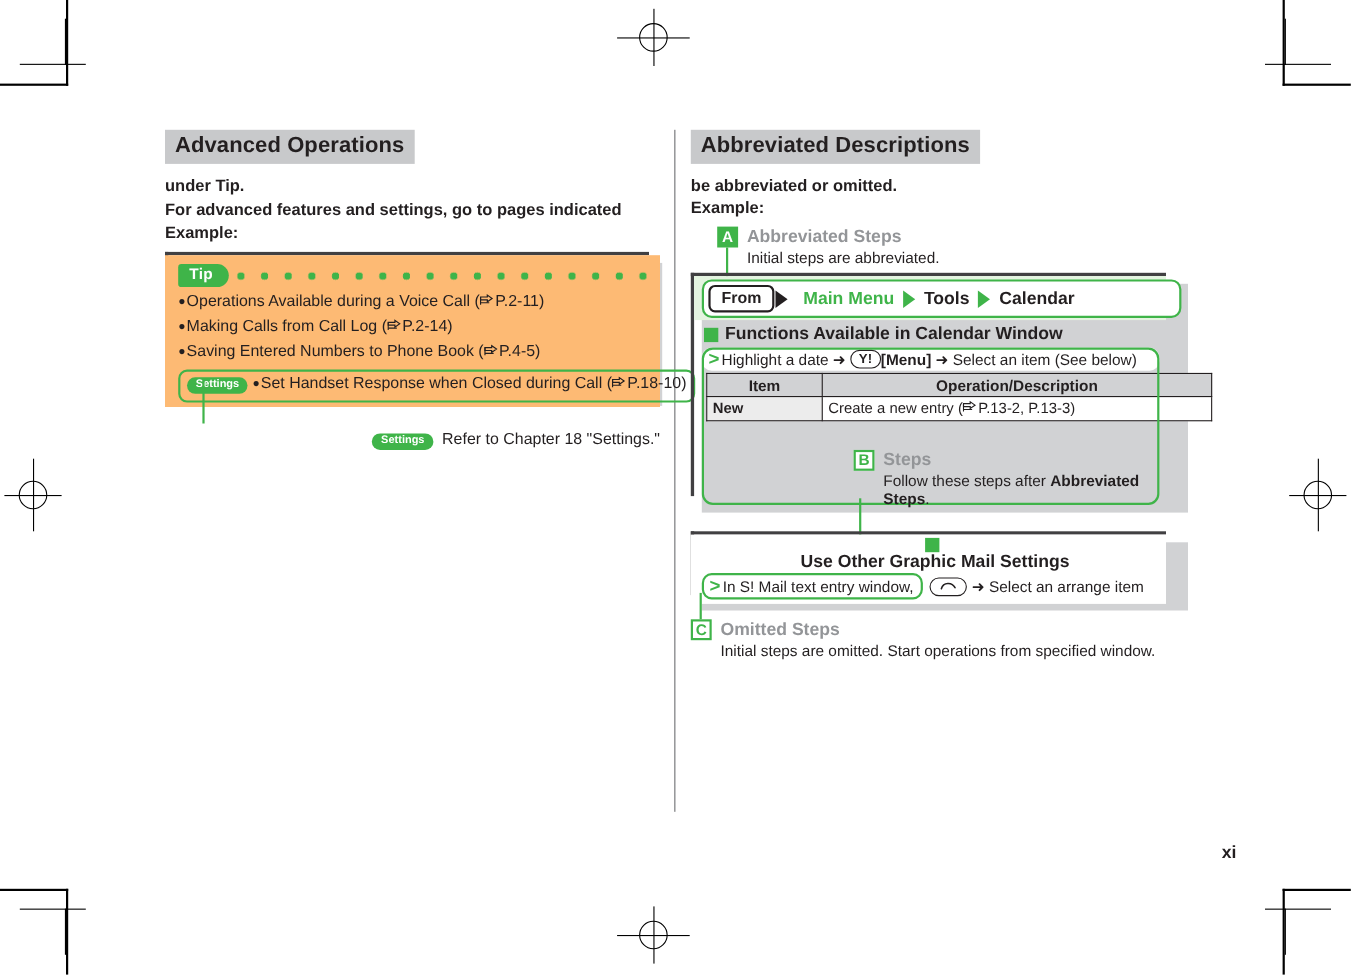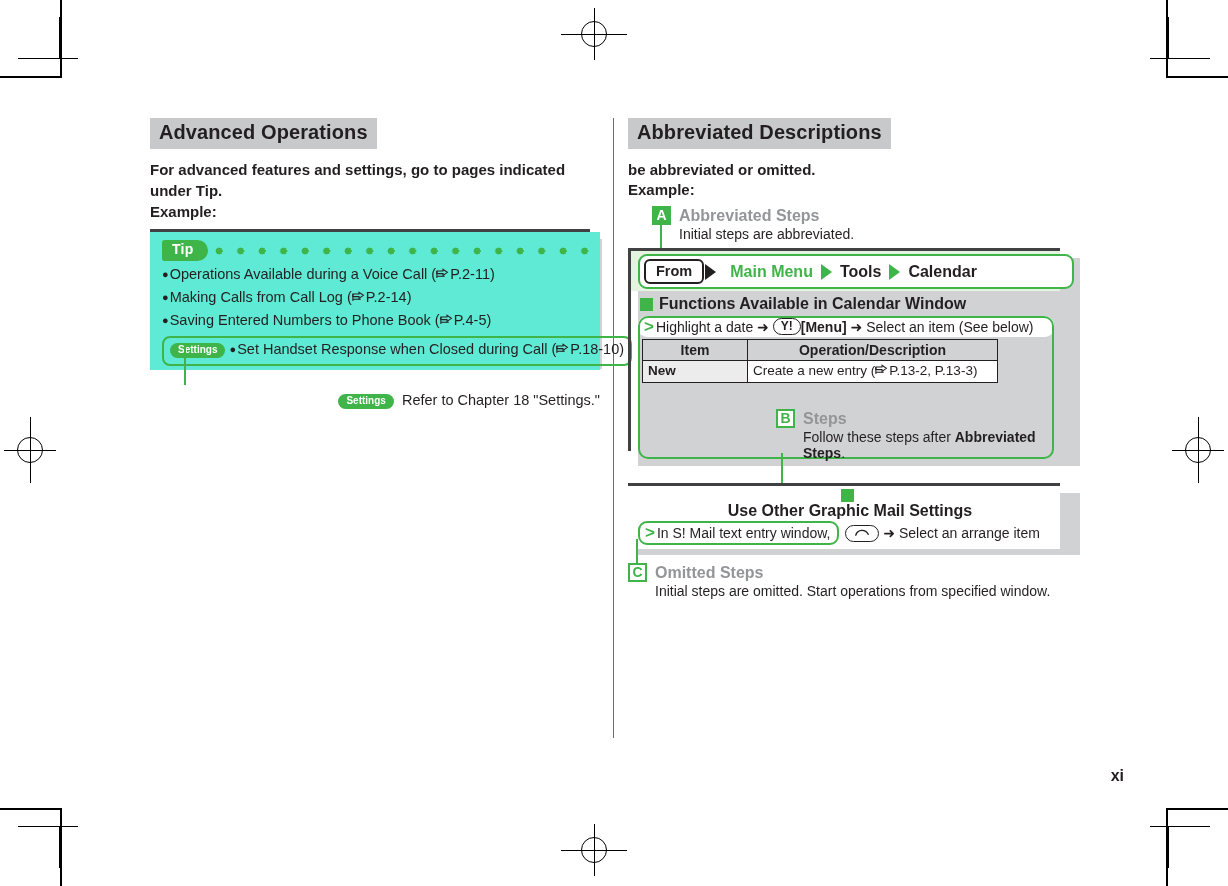--- a/index.html
+++ b/index.html
@@ -52,21 +52,21 @@
   .panel-wrap { position:relative; }
   .shadow {
     position:absolute; background:#d1d2d4;
   }
 
   
   .toprule { height:3px; background:#414042; }
   .leftrule { position:absolute; width:3px; background:#414042; }
 
   
-  .tipbox { position:relative; background:#5eead4; padding:8px 10px 4px 12px; }
+  .tipbox { position:relative; background:#fdba74; padding:8px 10px 4px 12px; }
   .tiprow { display:flex; align-items:center; height:22px; margin-bottom:2px; }
   .tip-pill {
     background:#3fb449; color:#fff; font-weight:bold; font-size:14px;
     border-radius:3px 11px 11px 3px; padding:1px 14px 2px 10px; line-height:1.25;
     letter-spacing:.3px;
   }
   .dots { flex:1; margin-left:7px; height:8px;
      background-image:radial-gradient(circle at 4px 4px, #3fb449 3.4px, rgba(0,0,0,0) 3.6px);
      background-size:21.5px 8px; background-repeat:repeat-x; }
   .tipline { font-size:14.5px; line-height:1.47; white-space:nowrap; }
@@ -190,22 +190,22 @@
       <div class="v"></div>
       <div class="c"></div>
   </div>
 
   <div class="divider"></div>
 
   <div class="col-left">
 
     <h2 class="section-title">Advanced Operations</h2>
 
+    <div class="lead">under Tip.</div>
     <div class="lead">For advanced features and settings, go to pages indicated</div>
-    <div class="lead">under Tip.</div>
     <div class="lead2">Example:</div>
 
     
     <div class="panel-wrap" style="margin-top:9px;">
       <div class="shadow" style="left:10px; top:10px; width:442px; height:130px;"></div>
 
       <div style="position:relative;">
         <div class="toprule" style="width:440px;"></div>
         <div class="leftrule" style="left:0px; top:0px; height:122px;"></div>
 
@@ -307,21 +307,21 @@
             <div class="steps-box" style="border:none; padding:2px 0 2px 6px;">
               <span class="gt">&gt;</span>
               <span class="step-txt">Highlight a date</span>
               <span class="step-txt">&nbsp;➜&nbsp;</span>
               <span class="keycap round">Y!</span>
               <span class="step-txt" style="font-weight:bold;">[Menu]</span>
               <span class="step-txt">&nbsp;➜&nbsp;</span>
               <span class="step-txt">Select an item (See below)</span>
             </div>
 
-            <table class="tbl" style="width:356px; margin-left:4px;">
+            <table class="tbl" style="width:460px; margin-left:4px;">
               <thead>
                 <tr>
                   <th>Item</th>
                   <th>Operation/Description</th>
                 </tr>
               </thead>
               <tbody>
                 <tr>
                   <td class="itemcell">New</td>
                   <td><span>Create a new entry (</span><span class="hand"><svg width="14" height="13" viewBox="0 0 16 14">

